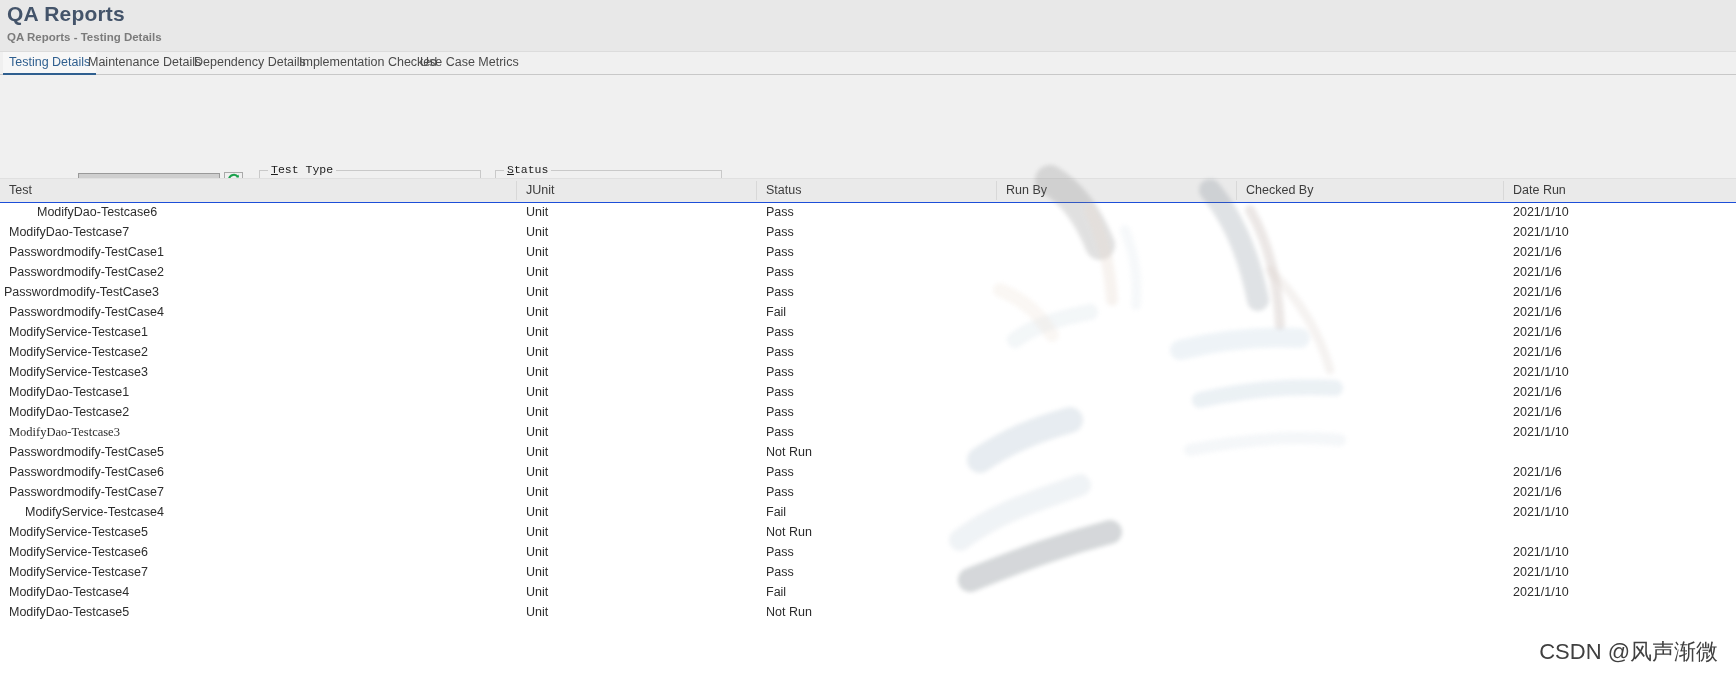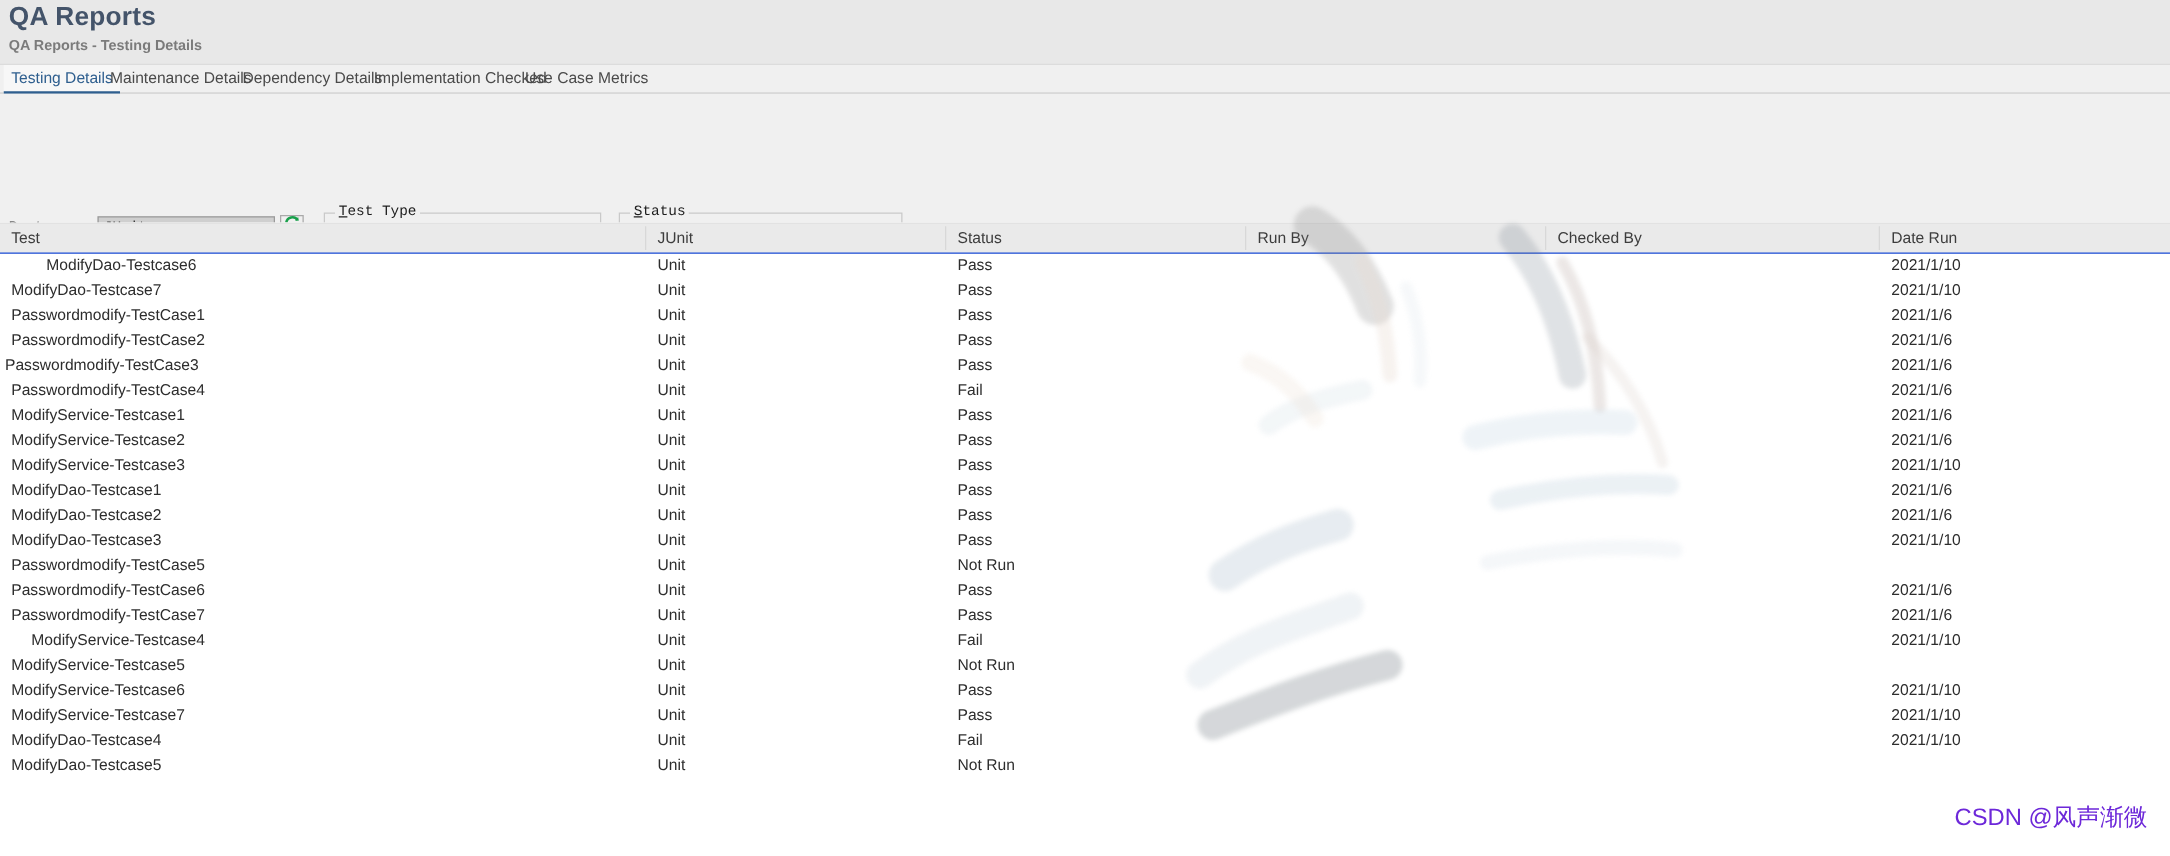--- a/index.html
+++ b/index.html
@@ -255,22 +255,22 @@
     left: 0; top: 0;
     width: 1736px;
     height: 685px;
     pointer-events: none;
     z-index: 40;
   }
   .wm-text {
     position: absolute;
     right: 18px;
     bottom: 18px;
-    font-size: 19px;
-    color: #6d28d9;
+    font-size: 22px;
+    color: #404040;
     white-space: nowrap;
   }
   .smear {
     position: absolute;
     pointer-events: none;
     filter: blur(2px);
     opacity: .55;
   }
 </style>
 </head>
@@ -452,21 +452,21 @@
       </div>
       <div class="row">
         <div class="cell" style="left: 9px;">ModifyDao-Testcase2</div>
         <div class="cell" style="left: 526px;">Unit</div>
         <div class="cell" style="left: 766px;">Pass</div>
         <div class="cell" style="left: 1006px;"></div>
         <div class="cell" style="left: 1246px;"></div>
         <div class="cell" style="left: 1513px;">2021/1/6</div>
       </div>
       <div class="row">
-        <div class="cell" style="left: 9px;">ModifyDao-Testcase3</div>
+        <div class="cell" style="left: 9px; font-family: Liberation Serif, serif;">ModifyDao-Testcase3</div>
         <div class="cell" style="left: 526px;">Unit</div>
         <div class="cell" style="left: 766px;">Pass</div>
         <div class="cell" style="left: 1006px;"></div>
         <div class="cell" style="left: 1246px;"></div>
         <div class="cell" style="left: 1513px;">2021/1/10</div>
       </div>
       <div class="row">
         <div class="cell" style="left: 9px; text-align: center;">Passwordmodify-TestCase5</div>
         <div class="cell" style="left: 526px;">Unit</div>
         <div class="cell" style="left: 766px;">Not Run</div>

